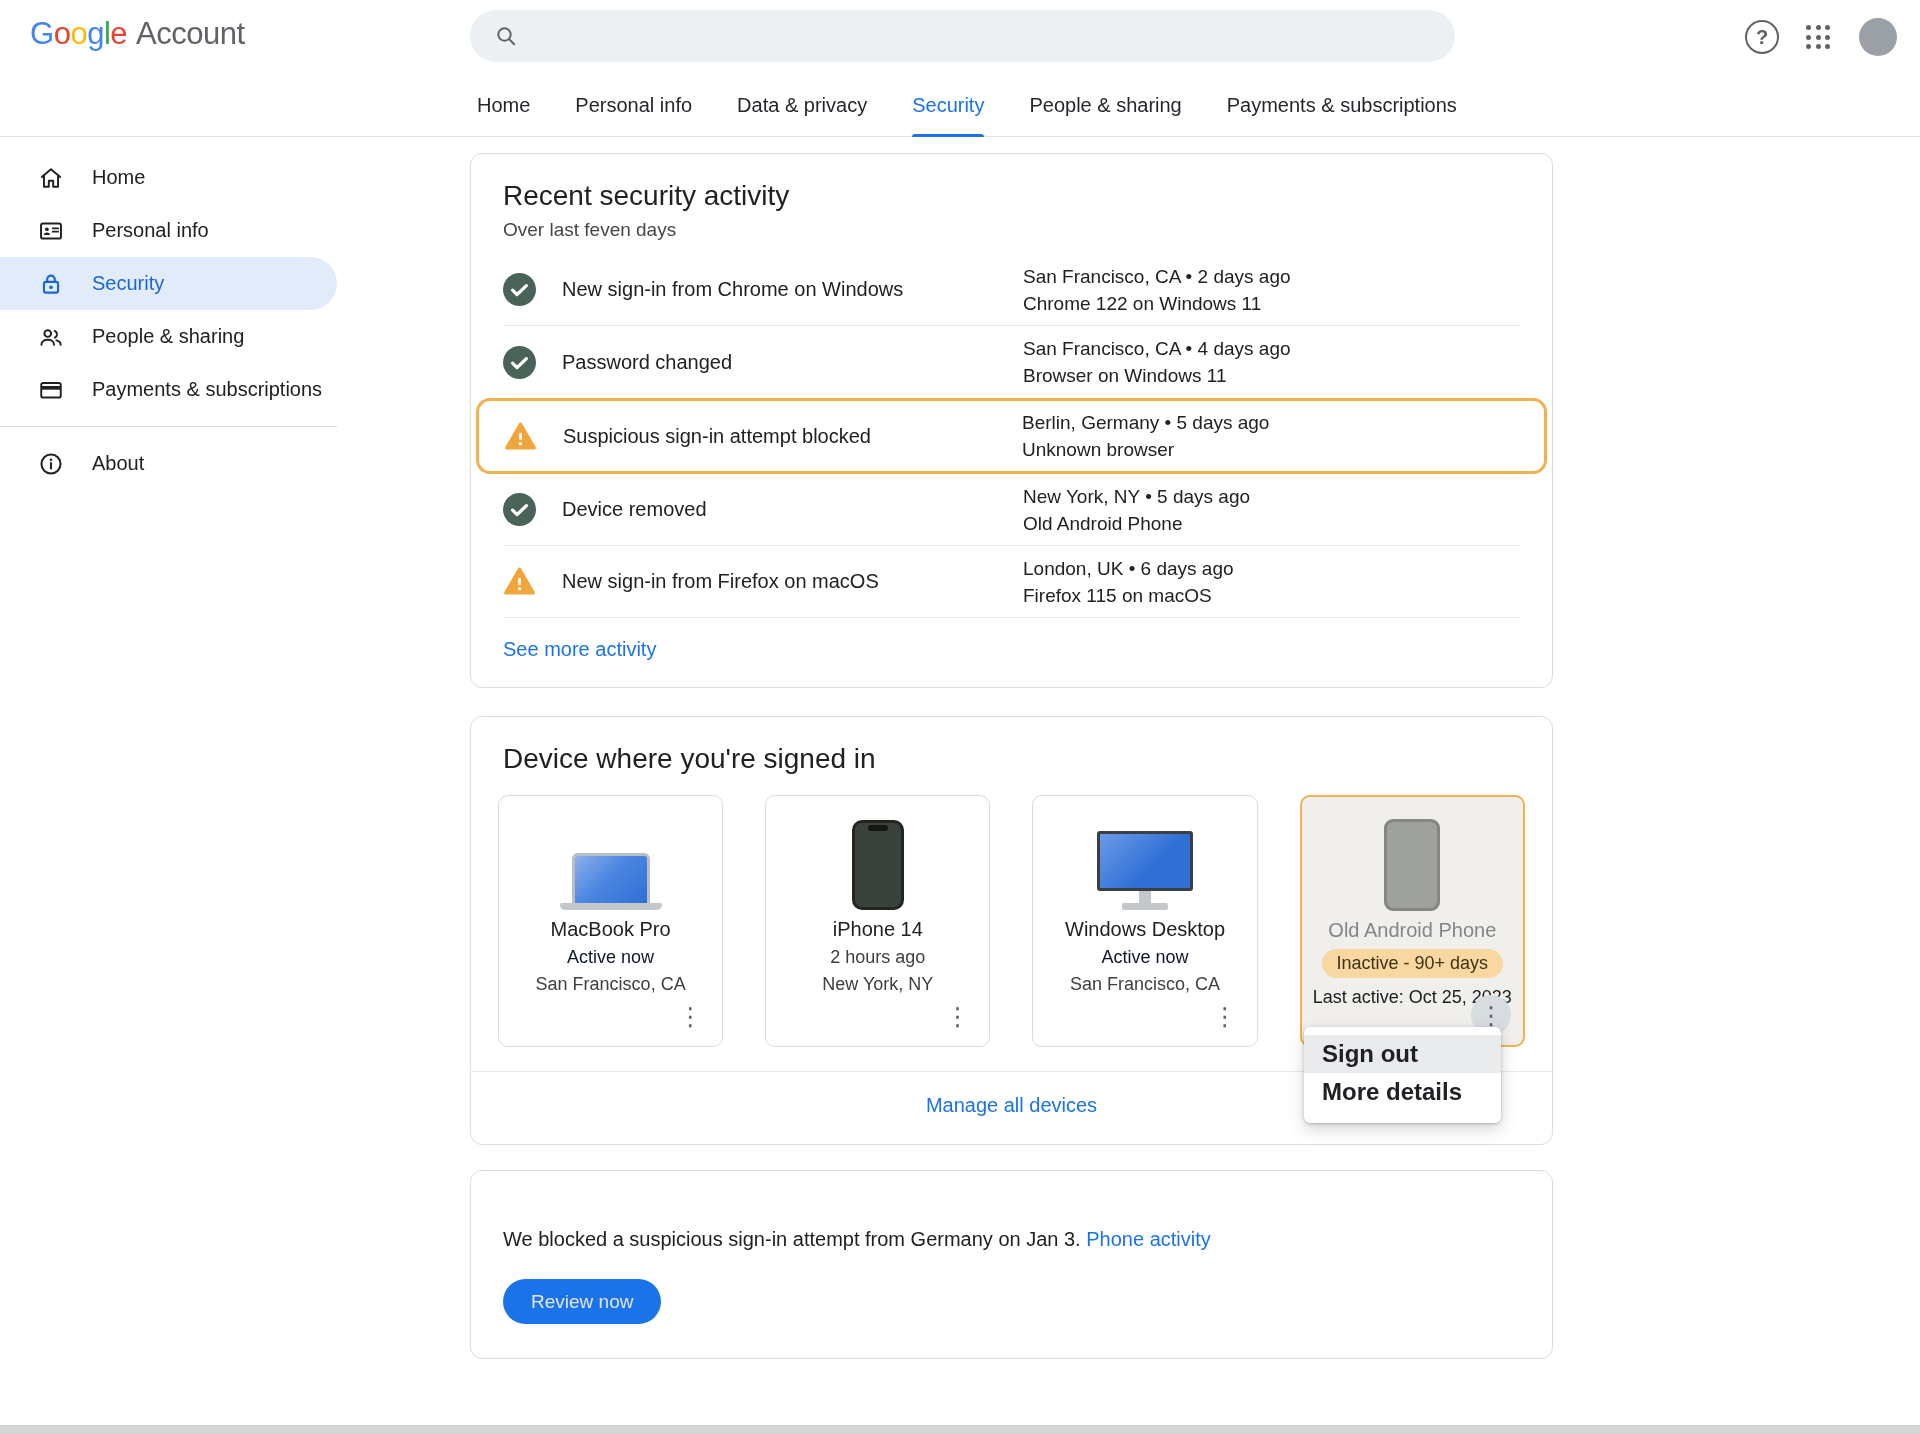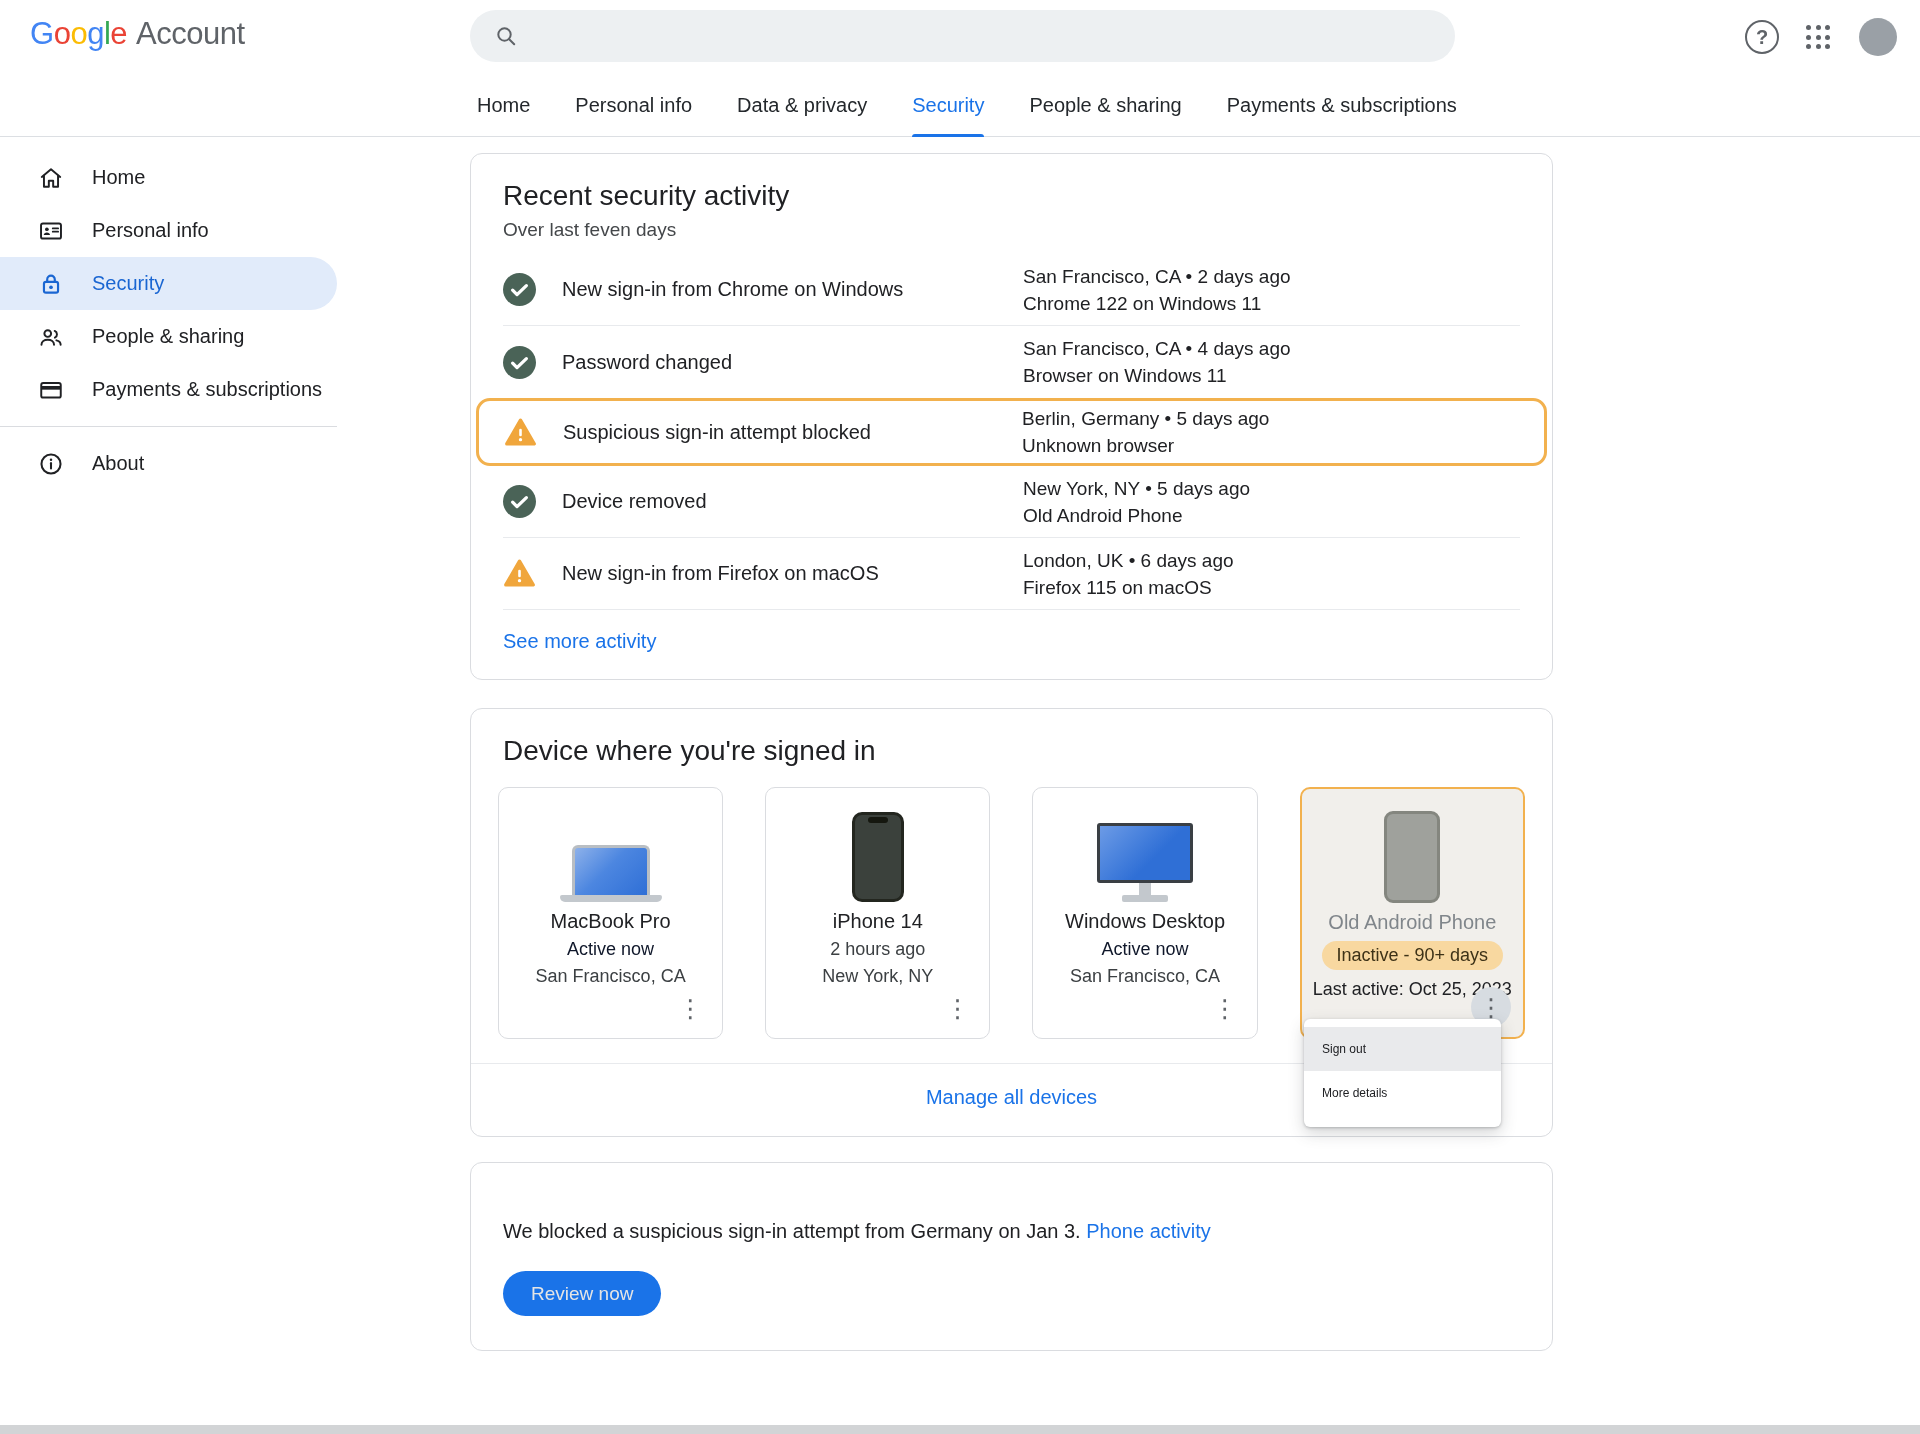--- a/index.html
+++ b/index.html
@@ -48,21 +48,21 @@
   .card1 { margin-top:16px; padding-top:26px; }
   .card-title { font-size:28px; font-weight:400; padding:0 32px; }
   .card-sub { font-size:19px; color:#44474a; padding:7px 32px 13px; }
   .act-row { display:flex; align-items:center; height:72px; margin:0 32px; cursor:pointer; }
   .act-row.hasline { border-bottom:1px solid #e8eaed; }
   .act-icon { width:33px; height:33px; flex:none; margin-right:26px; display:flex; }
   .act-icon svg { width:33px; height:33px; }
   .act-title { font-size:20px; font-weight:500; }
   .act-right { margin-left:auto; width:497px; display:flex; flex-direction:column; justify-content:center; font-size:19px; line-height:27px; color:#202124; }
   .hl-box { border:3px solid #f2b14e; border-radius:14px; margin:0 5px; }
-  .hl-box .act-row { margin:0 25px; height:62px; border:none; }
+  .hl-box .act-row { margin:0 25px; height:70px; border:none; }
   .see-more { padding:20px 32px 26px; font-size:20px; color:#1a73e8; font-weight:500; cursor:pointer; display:inline-block; }
 
   
   .card2 { margin-top:28px; position:relative; padding-top:26px; }
   .dev-grid { display:flex; gap:42px; padding:20px 27px 0; }
   .dev-card { width:238px; height:252px; border:1px solid #dadce0; border-radius:10px; position:relative; display:flex; flex-direction:column; align-items:center; padding-top:18px; cursor:pointer; }
   .dev-card.inactive { background:#f1efeb; border:2px solid #f2b14e; }
   .dev-art { height:96px; display:flex; flex-direction:column; align-items:center; justify-content:flex-end; margin-bottom:6px; }
   .dev-name { font-size:20px; font-weight:500; margin-top:2px; }
   .inactive .dev-name { color:#80868b; }
@@ -83,21 +83,21 @@
   .art-iphone { width:52px; height:90px; background:#3b413c; border:3px solid #23261f; border-radius:10px; position:relative; }
   .art-iphone::after { content:""; position:absolute; top:2px; left:50%; transform:translateX(-50%); width:20px; height:6px; background:#15170f; border-radius:3px; }
   .art-monitor .screen { width:96px; height:60px; background:linear-gradient(135deg,#6c9be6 0%,#2f6fd6 60%); border:3px solid #3a3f44; border-radius:3px; }
   .art-monitor .neck { width:12px; height:12px; background:#c3c8cd; }
   .art-monitor .stand { width:46px; height:7px; background:#c3c8cd; border-radius:2px; }
   .art-android { width:56px; height:92px; background:#9fa19c; border:3px solid #84867f; border-radius:9px; }
 
   
   .ctx-menu { position:absolute; left:833px; top:310px; width:197px; background:#fff; border-radius:6px;
     box-shadow:0 1px 3px rgba(60,64,67,.3), 0 6px 16px rgba(60,64,67,.22); padding:8px 0 12px; z-index:5; }
-  .ctx-item { height:44px; display:flex; align-items:center; padding-left:18px; font-size:12px; font-weight:400; cursor:pointer; }
+  .ctx-item { height:38px; display:flex; align-items:center; padding-left:18px; font-size:24px; font-weight:700; cursor:pointer; }
   .ctx-item.hover { background:#e9eaec; }
 
   
   .card3 { margin-top:25px; padding:30px 32px 34px; }
   .issues-head { display:flex; align-items:center; gap:17px; }
   .issues-icon svg { width:28px; height:28px; display:block; }
   .issues-title { font-size:28px; font-weight:500; }
   .issues-msg { margin-top:27px; font-size:20px; }
   .issues-link { color:#1a73e8; cursor:pointer; }
   .review-btn { margin-top:28px; height:45px; border:none; border-radius:23px; background:#1a73e8; color:#e5e5e5; font-size:19px; font-weight:500; padding:0 28px; font-family:inherit; cursor:pointer; }

